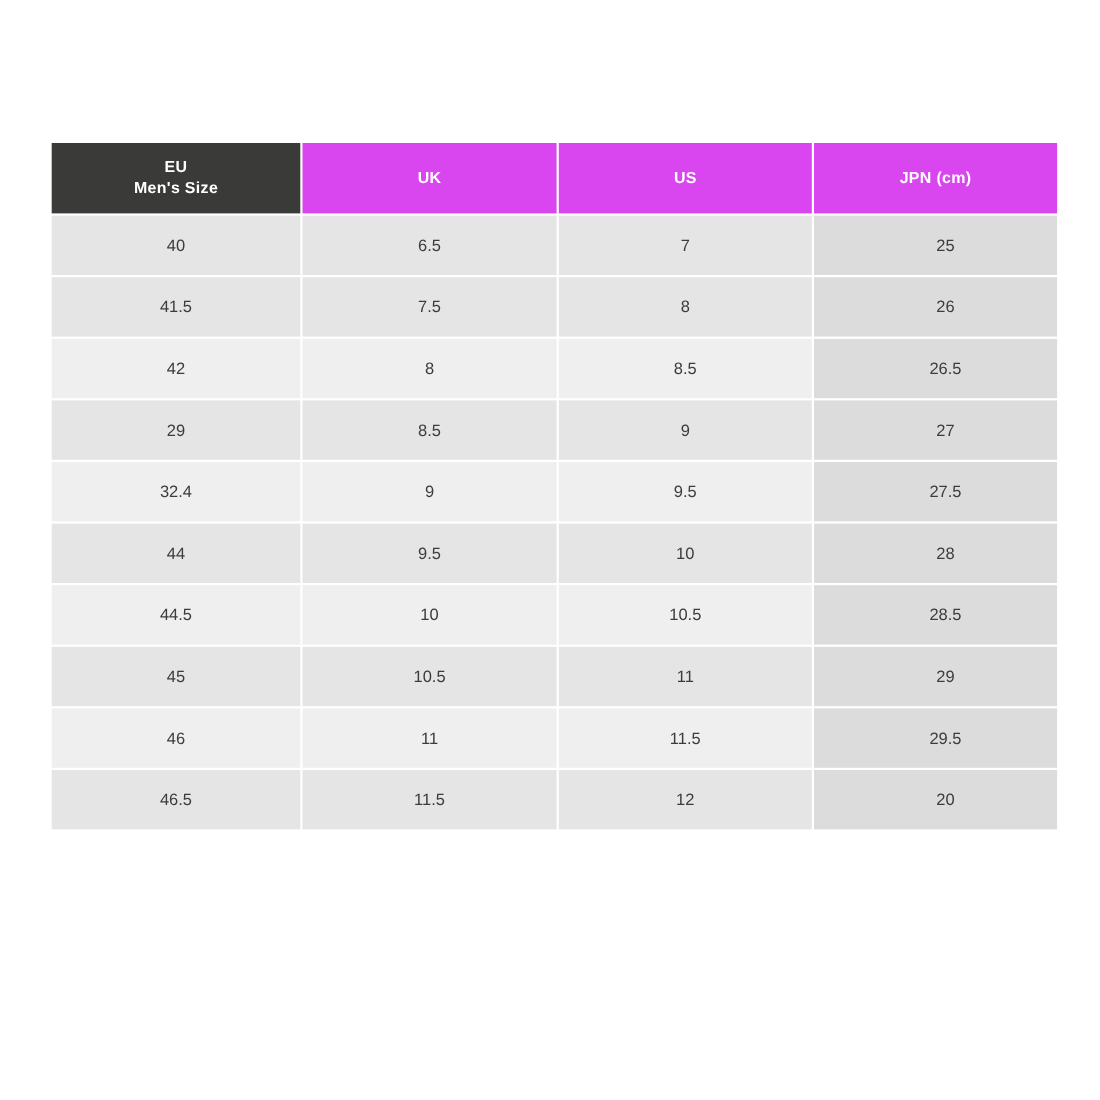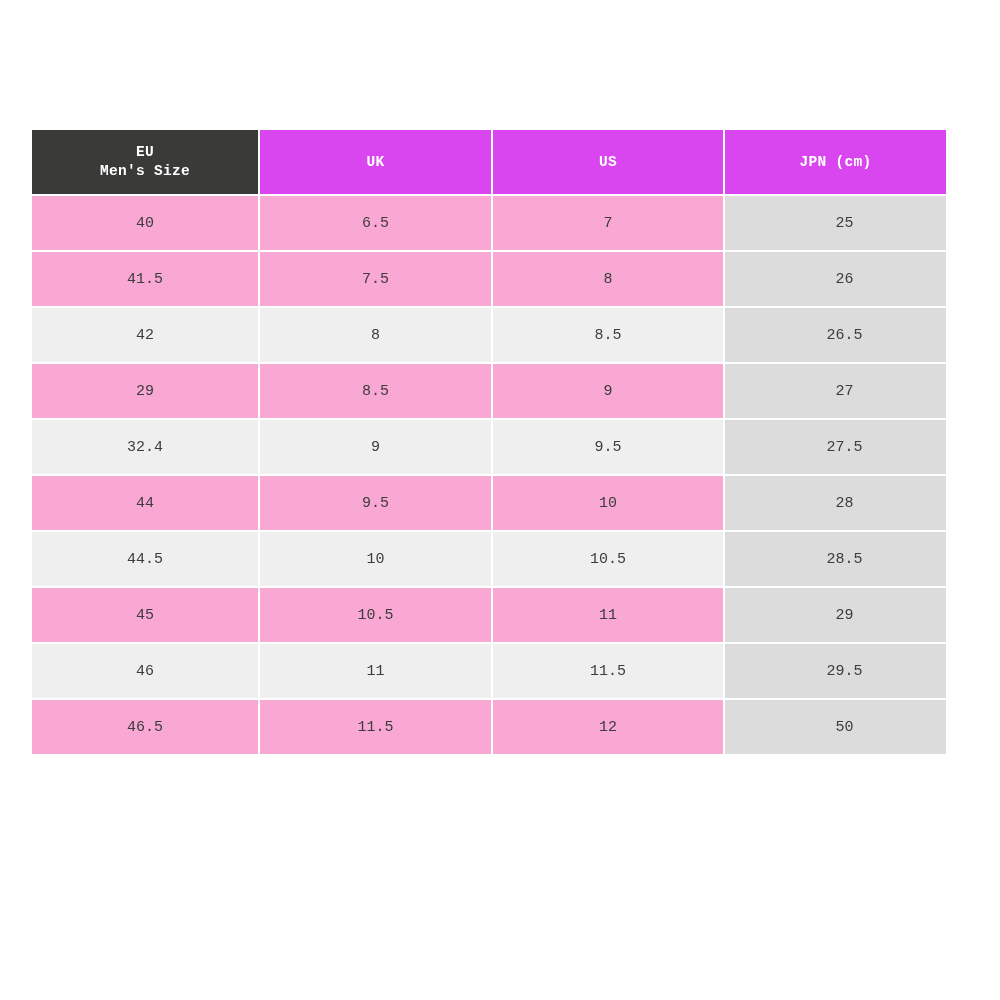--- a/index.html
+++ b/index.html
@@ -17,25 +17,24 @@
   #page {
     position: relative;
     width: 1000px;
     height: 1000px;
     background: #ffffff;
     overflow: hidden;
   }
 
   #size-chart-wrap {
     position: absolute;
-    left: 32px;
+    left: 47px;
     top: 130px;
     width: 908px;
     height: 741px;
-    font-family: Liberation Mono, monospace;
   }
 
   table.size-chart {
     width: 908px;
     border-collapse: separate;
     border-spacing: 2px 2px;
     table-layout: fixed;
     margin: -2px 0 0 -2px;
   }
 
@@ -67,21 +66,21 @@
   thead th .hdr-line-2 { display: block; }
 
   tbody td {
     height: 54px;
     padding: 0 6px;
     text-align: center;
     vertical-align: middle;
     font-size: 15px;
     font-weight: normal;
     color: #3c3c3c;
-    background: #f9a8d4;
+    background: #e5e5e5;
   }
 
   tbody tr.alt td {
     background: #efefef;
   }
 
   tbody td.cell-jpn,
   tbody tr.alt td.cell-jpn {
     background: #dcdcdc;
     padding-left: 24px;
@@ -169,19 +168,19 @@
           <tr class="alt">
             <td>46</td>
             <td>11</td>
             <td>11.5</td>
             <td class="cell-jpn">29.5</td>
           </tr>
           <tr>
             <td>46.5</td>
             <td>11.5</td>
             <td>12</td>
-            <td class="cell-jpn">50</td>
+            <td class="cell-jpn">20</td>
           </tr>
         </tbody>
     </table>
   </div>
 
 </div>
 
 </body></html>

